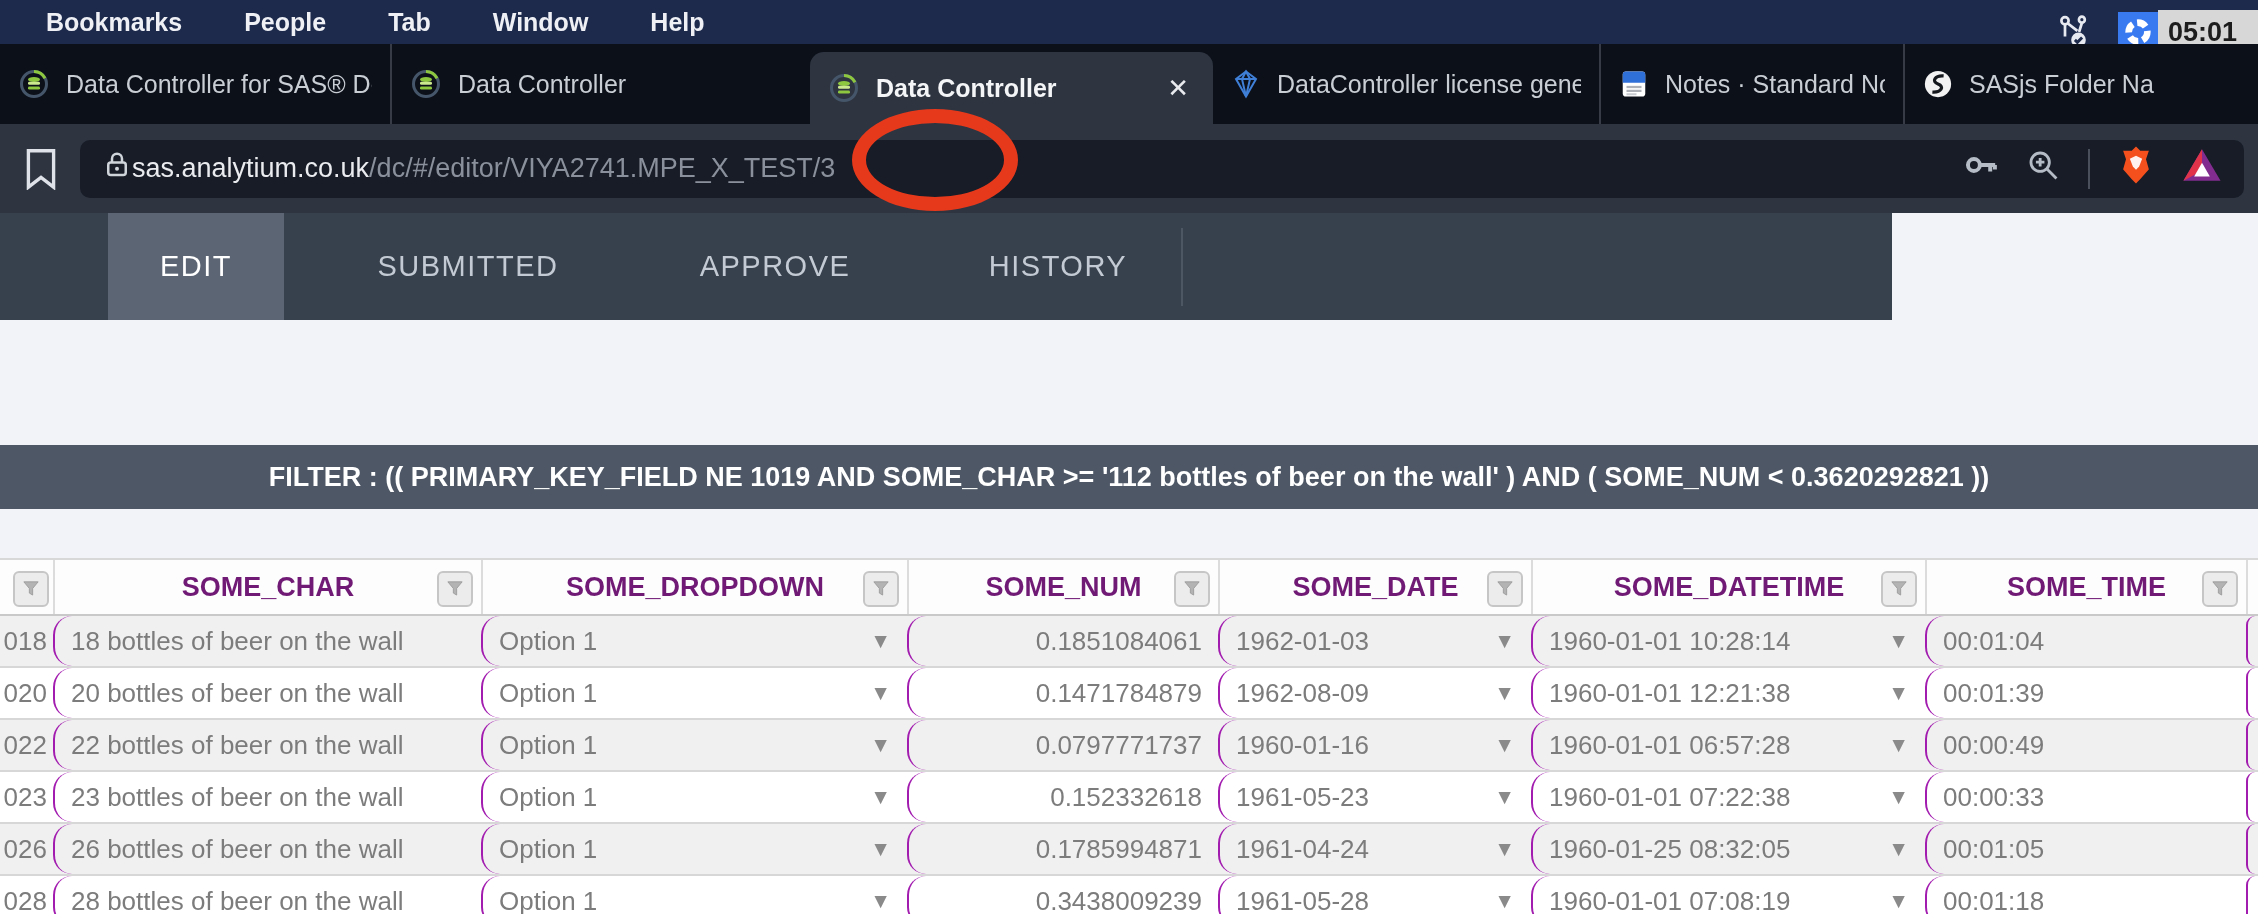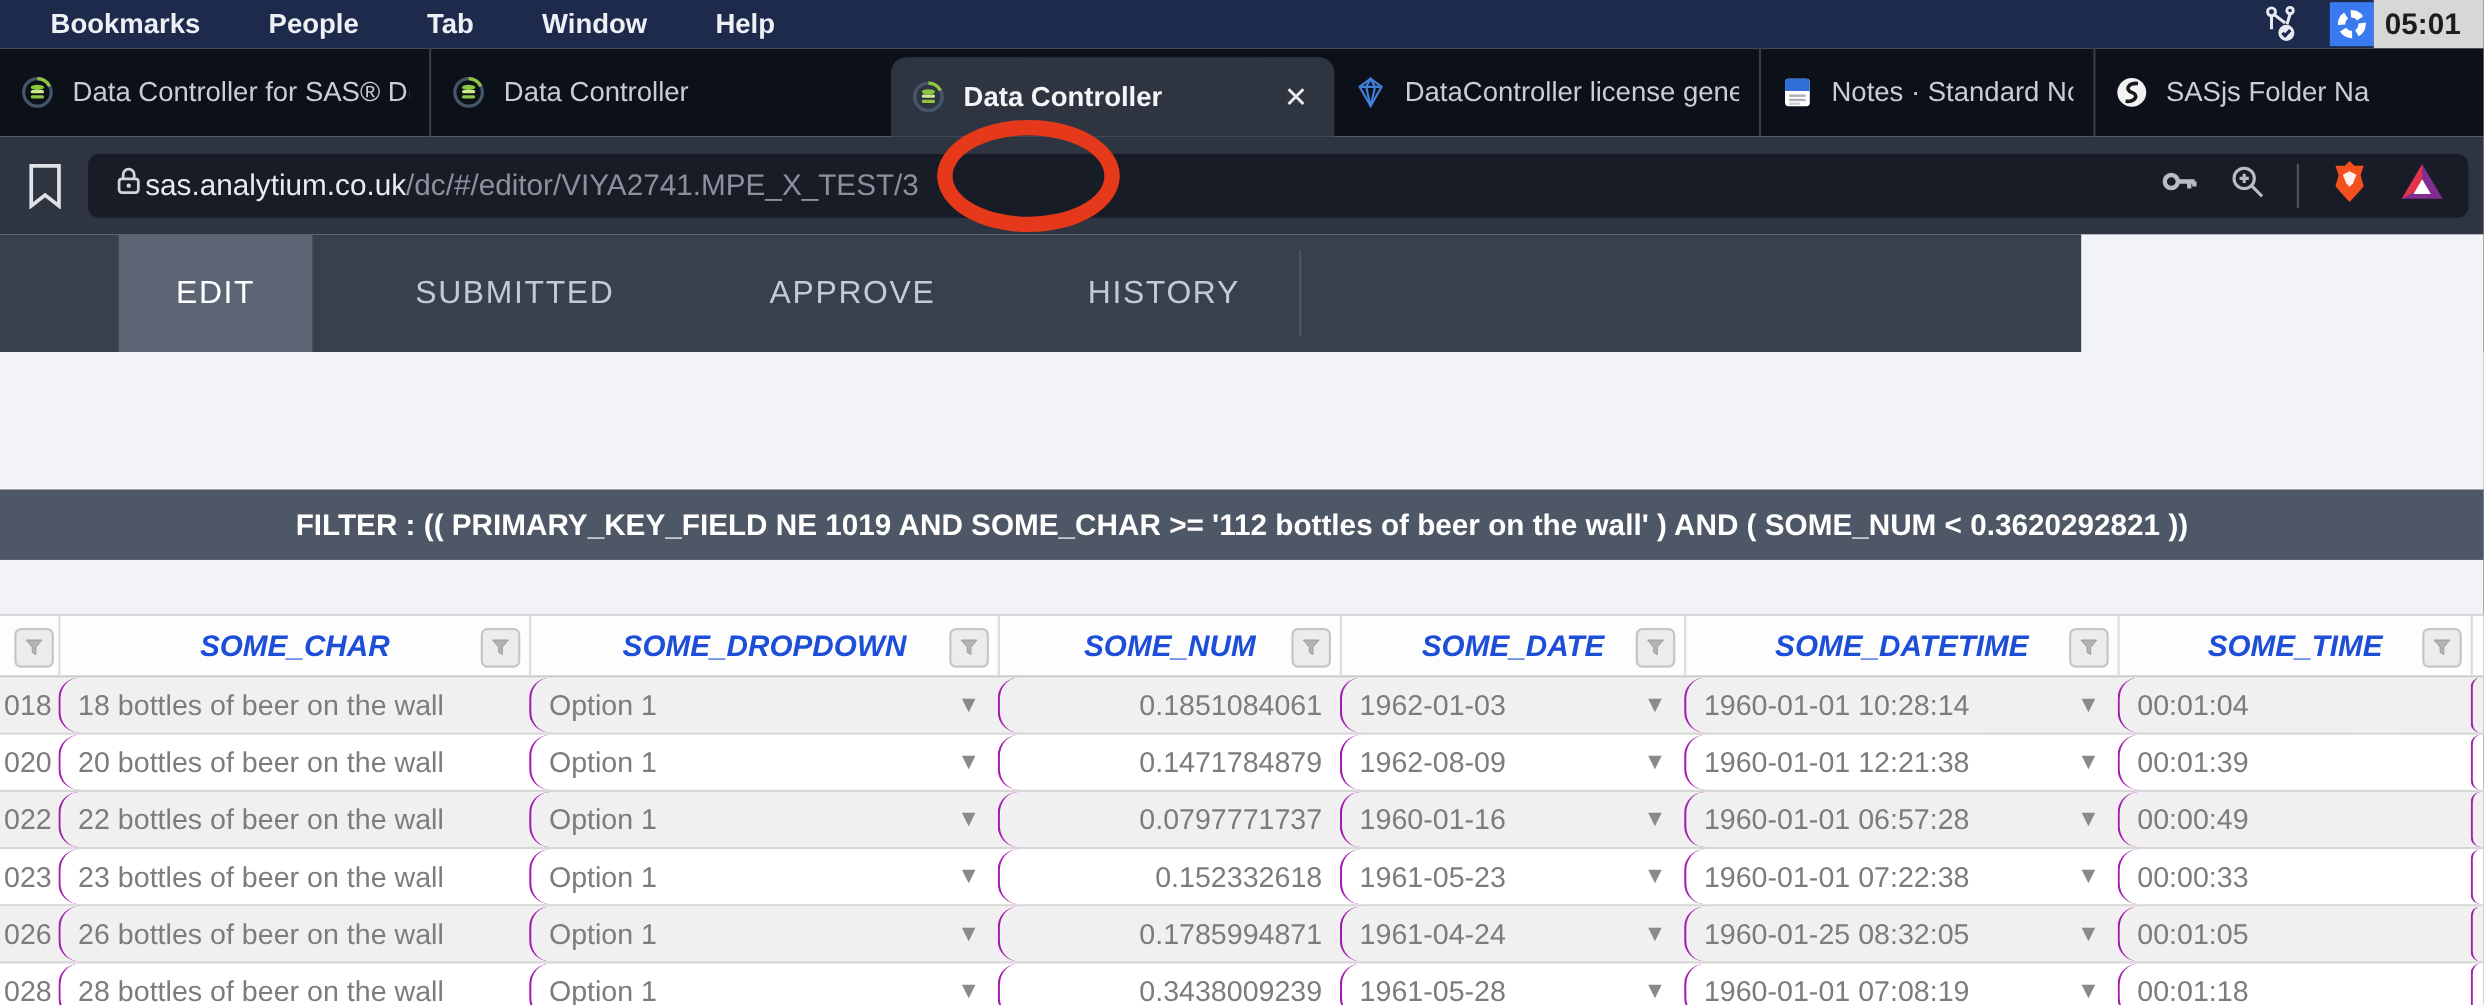--- a/index.html
+++ b/index.html
@@ -5,21 +5,21 @@
   html,body{margin:0;padding:0;background:#222;}
   *{box-sizing:border-box;}
   .screen{position:relative;width:2258px;height:914px;overflow:hidden;
     background:#f2f3f9;font-family:"Liberation Sans",sans-serif;}
 
   
   .menubar{position:absolute;left:0;top:0;width:2258px;height:44px;background:#1d2a4c;
     display:flex;align-items:center;color:#eef0f6;font-size:25px;font-weight:600;}
   .mb-items{display:flex;align-items:center;gap:62px;padding-left:46px;}
   .mb-item{cursor:default;}
-  .mb-right{position:absolute;right:0;top:0;height:44px;display:flex;align-items:center;}
+  .mb-right{position:absolute;right:0;top:10px;height:44px;display:flex;align-items:center;}
   .mb-share{margin-right:26px;display:flex;align-items:center;}
   .mb-rec{width:40px;height:40px;background:#3a7af0;display:flex;align-items:center;justify-content:center;}
   .mb-time{height:44px;width:100px;background:#d7d7d7;color:#1d1d1d;font-weight:700;
     font-size:27px;display:flex;align-items:center;padding-left:10px;}
 
   
   .tabstrip{position:absolute;left:0;top:44px;width:2258px;height:80px;background:#0c1019;
     display:flex;align-items:stretch;color:#c9cdd4;font-size:25px;}
   .tab{display:flex;align-items:center;gap:16px;padding:0 18px;overflow:hidden;white-space:nowrap;position:relative;}
   .tab.divided{border-left:2px solid #363b45;}
@@ -79,21 +79,21 @@
   
   .filterbar{position:absolute;left:0;top:445px;width:2258px;height:64px;background:#4d5765;
     color:#ffffff;font-size:27px;font-weight:700;display:flex;align-items:center;justify-content:center;
     white-space:nowrap;}
 
   
   .grid{position:absolute;left:0;top:558px;width:2258px;}
   .thead{display:grid;height:58px;background:#fdfdfd;border-top:2px solid #d8d8d8;
     border-bottom:2px solid #c9c9c9;}
   .th{position:relative;display:flex;align-items:center;justify-content:center;
-    font-size:27px;font-weight:700;color:#1d4ed8;font-style:italic;}
+    font-size:27px;font-weight:700;color:#701a75;}
   .th+.th{border-left:2px solid #dcdcdc;}
   .hfilter{position:absolute;right:8px;top:11px;width:36px;height:36px;background:#ececec;
     border:2px solid #c6c6c6;border-radius:6px;display:flex;align-items:center;justify-content:center;
     cursor:pointer;padding:0;}
   .th.c-key .hfilter{right:4px;}
   .trow{display:grid;height:52px;border-bottom:2px solid #d7d7d7;background:#fff;}
   .trow.odd{background:#f0f0f0;}
   .td{position:relative;font-size:26px;color:#7c7c7c;line-height:50px;white-space:nowrap;
     overflow:hidden;padding-left:16px;}
   .td+.td{border-left:2px solid #a21caf;border-radius:19px;}

